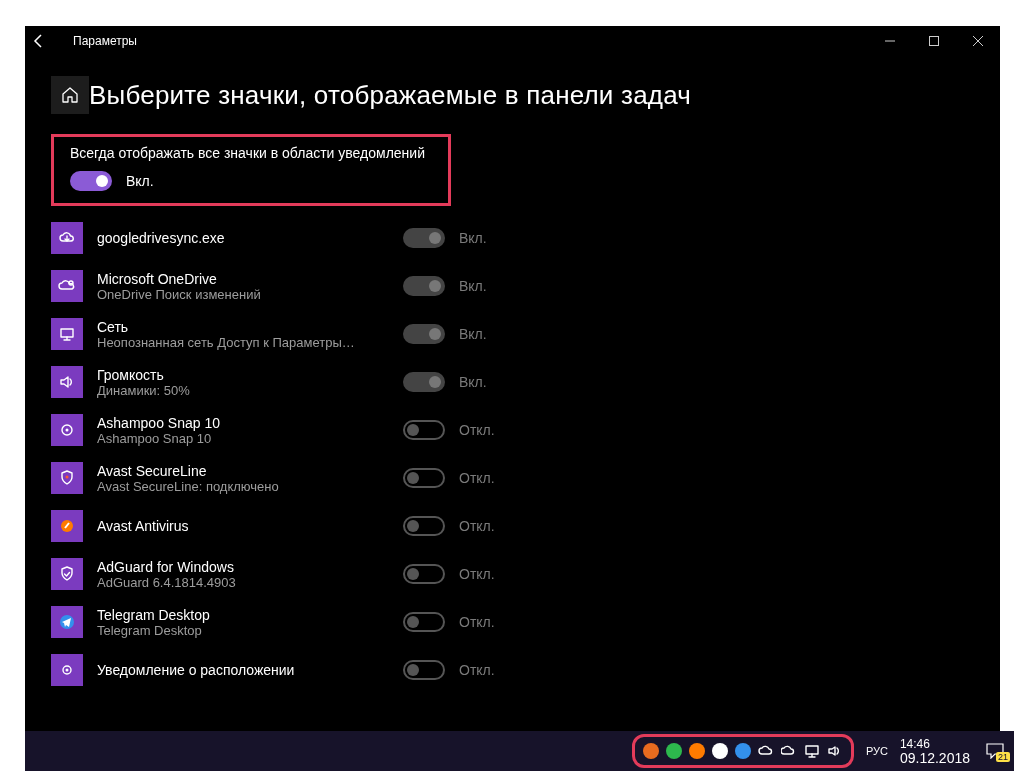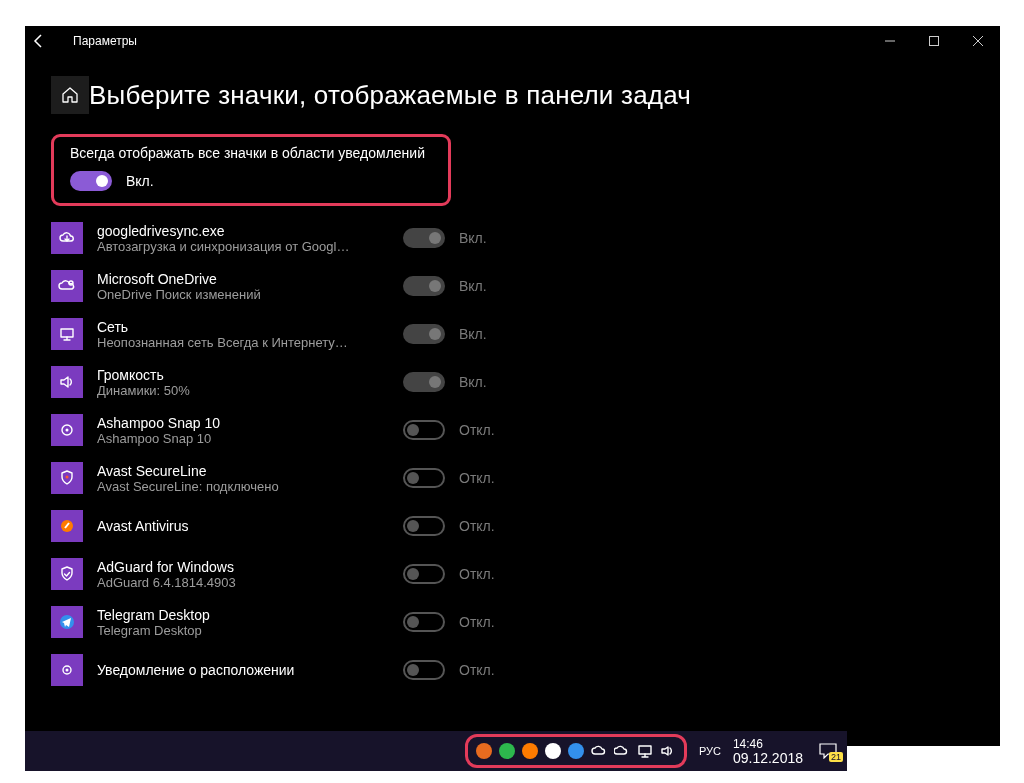--- a/index.html
+++ b/index.html
@@ -33,21 +33,21 @@
   }
   .home-btn {
     width: 38px; height: 38px; background: #1d1d1d;
     display: flex; align-items: center; justify-content: center;
     cursor: pointer;
   }
   .page-title { font-size: 26px; font-weight: 300; letter-spacing: .2px; }
 
   
   .highlight {
-    border: 3px solid #e33b5a; border-radius: 9px;
+    border: 3px solid #e33b5a; border-radius: 0;
     padding: 8px 16px 12px 16px; margin: 4px 0 10px 0; width: 400px;
   }
   .highlight .subhead { font-size: 14px; margin-bottom: 10px; }
   .highlight .row { display: flex; align-items: center; gap: 14px; }
 
   
   .list { margin-top: 2px; }
   .item {
     display: flex; align-items: center; padding: 6px 0 10px 0;
   }
@@ -77,21 +77,21 @@
   .toggle.on.disabled { background: #444; }
   .toggle.on.disabled .knob { background:#777; }
   .toggle.off.disabled { border-color:#555; }
   .toggle.off.disabled .knob { background:#555; }
   .state-label { font-size: 14px; }
   .state-label.dis { color: #7a7a7a; }
   .state-label.en  { color: #fff; }
 
   
   .taskbar {
-    position: absolute; left: 25px; bottom: 12px; width: 822px; height: 40px;
+    position: absolute; left: 25px; bottom: 12px; width: 989px; height: 40px;
     background: #17132a; display: flex; align-items: center;
     color: #fff; font-size: 11px;
   }
   .tray-highlight {
     margin-left: auto; border: 3px solid #e33b5a; border-radius: 12px;
     height: 34px; display: flex; align-items: center; gap: 7px;
     padding: 0 8px; margin-right: 6px;
   }
   .tray-highlight .tic { width: 16px; height: 16px; border-radius: 50%; }
   .clock { text-align: left; line-height: 14px; padding: 0 6px; }
@@ -161,21 +161,20 @@
     <div class="list" id="list">
         <div class="item">
           <div class="icon-box">
             <svg width="18" height="18" viewBox="0 0 18 18">
               <path d="M5 12a3 3 0 010-6 4 4 0 017.5 1A2.5 2.5 0 0113 12H5z" stroke="#fff" stroke-width="1.4" fill="none" stroke-linecap="round" stroke-linejoin="round"></path>
               <path d="M9 7v5M7 10l2 2 2-2" stroke="#fff" stroke-width="1.4" fill="none" stroke-linecap="round" stroke-linejoin="round"></path>
             </svg>
           </div>
           <div class="text">
             <div class="name">googledrivesync.exe</div>
-            <div class="sub">Автозагрузка и синхронизация от Googl…</div>
           </div>
           <div class="ctl">
             <div class="toggle on disabled">
               <div class="knob"></div>
             </div>
             <div class="state-label dis">Вкл.</div>
           </div>
         </div>
         <div class="item">
           <div class="icon-box">
@@ -197,21 +196,21 @@
         </div>
         <div class="item">
           <div class="icon-box">
             <svg width="18" height="18" viewBox="0 0 18 18">
               <rect x="3" y="4" width="12" height="8" stroke="#fff" stroke-width="1.4" fill="none" stroke-linecap="round" stroke-linejoin="round"></rect>
               <path d="M6 15h6M9 12v3" stroke="#fff" stroke-width="1.4" fill="none" stroke-linecap="round" stroke-linejoin="round"></path>
             </svg>
           </div>
           <div class="text">
             <div class="name">Сеть</div>
-            <div class="sub">Неопознанная сеть Всегда к Интернету…</div>
+            <div class="sub">Неопознанная сеть Доступ к Параметры…</div>
           </div>
           <div class="ctl">
             <div class="toggle on disabled">
               <div class="knob"></div>
             </div>
             <div class="state-label dis">Вкл.</div>
           </div>
         </div>
         <div class="item">
           <div class="icon-box">

